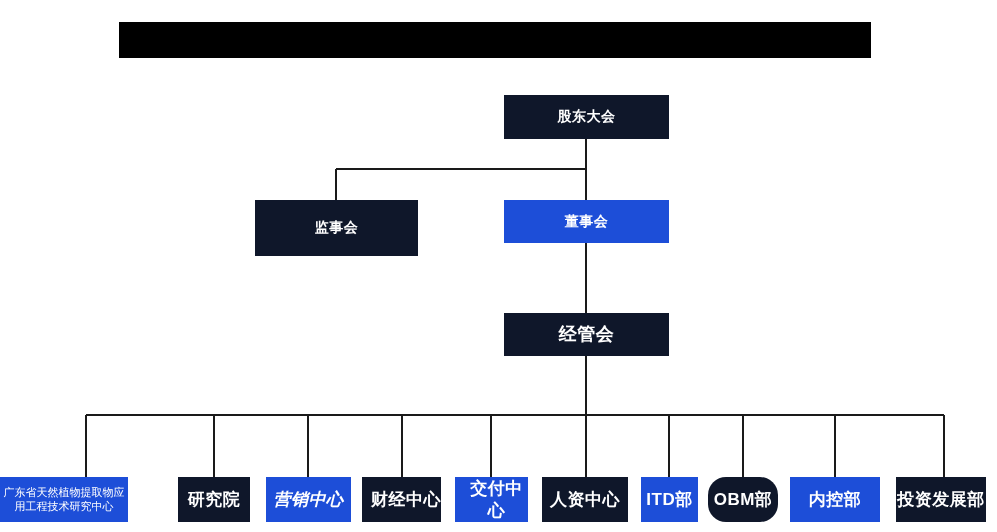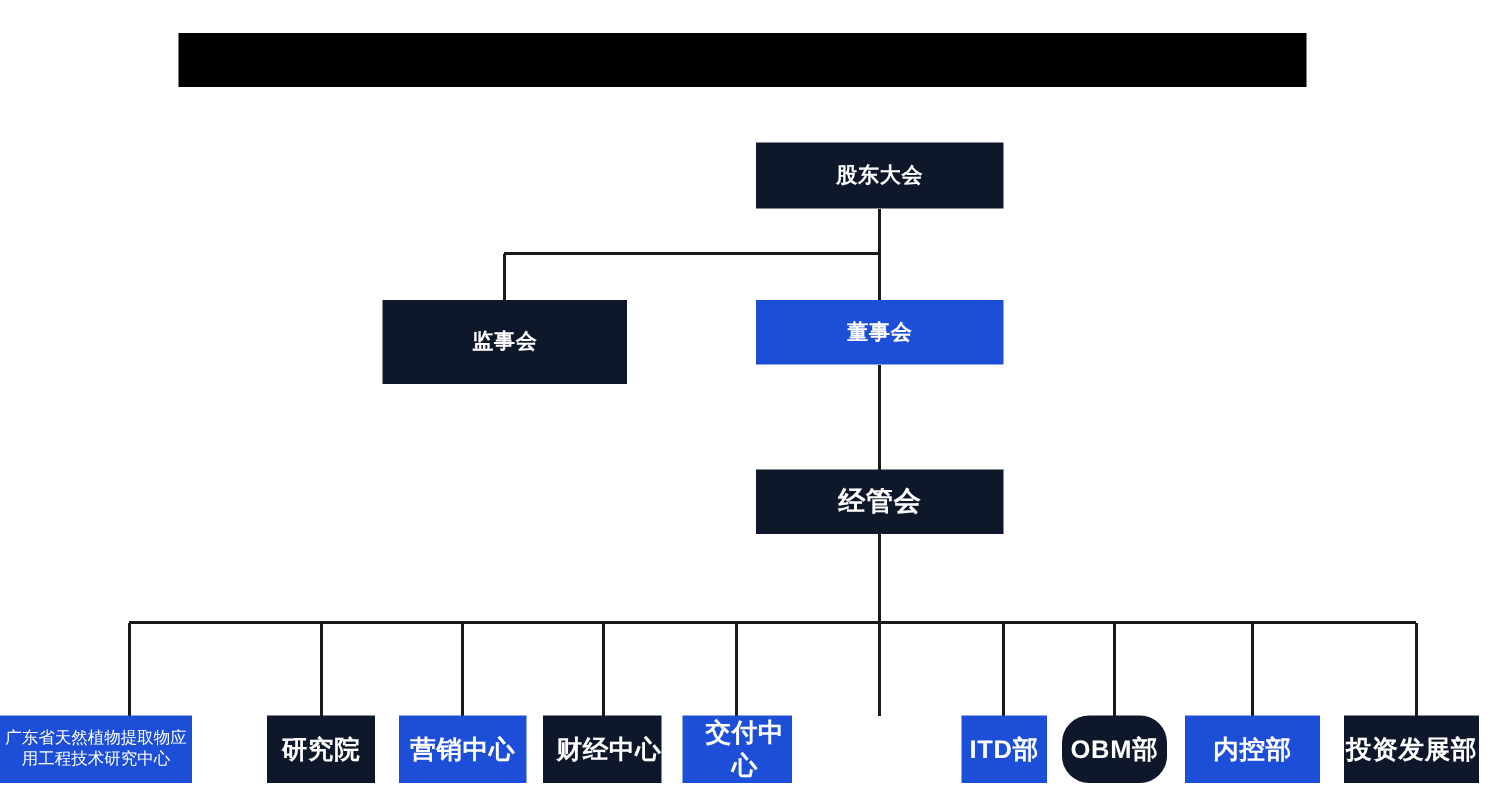--- a/index.html
+++ b/index.html
@@ -116,32 +116,35 @@
 
   <div class="node light leaf small-text" style="left:0px; top:477px; width:128px; height:45px;">
     <span class="node-label">广东省天然植物提取物应
 用工程技术研究中心</span>
   </div>
 
   <div class="node solid leaf" style="left:178px; top:477px; width:72px; height:45px;">
     <span class="node-label">研究院</span>
   </div>
 
-  <div class="node light leaf" style="left:266px; top:477px; width:85px; height:45px;">
+  <div class="node light leaf" style="left:266px; top:477px; width:85px; height:45px;font-style:italic;">
     <span class="node-label">营销中心</span>
   </div>
 
   <div class="node solid leaf" style="left:362px; top:477px; width:79px; height:45px;justify-content:flex-end;">
     <span class="node-label">财经中心</span>
   </div>
 
   <div class="node light leaf" style="left:455px; top:477px; width:73px; height:45px;padding-left:10px;">
     <span class="node-label">交付中心</span>
   </div>
 
+  <div class="node solid leaf" style="left:542px; top:477px; width:86px; height:45px;">
+    <span class="node-label">人资中心</span>
+  </div>
 
   <div class="node light leaf" style="left:641px; top:477px; width:57px; height:45px;">
     <span class="node-label">ITD部</span>
   </div>
 
   <div class="node solid leaf" style="left:708px; top:477px; width:70px; height:45px;border-radius:18px;">
     <span class="node-label">OBM部</span>
   </div>
 
   <div class="node light leaf" style="left:790px; top:477px; width:90px; height:45px;">

